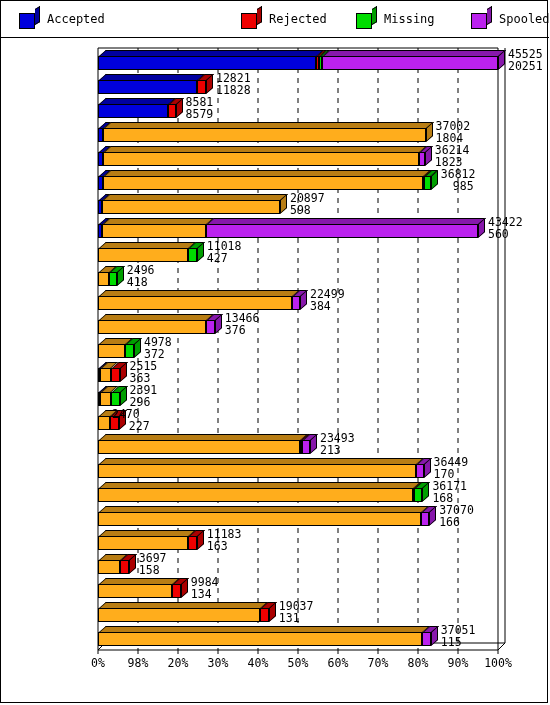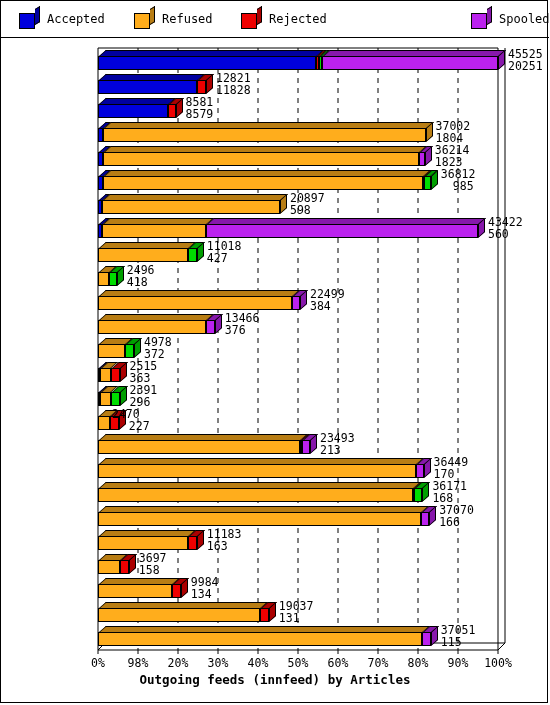--- a/index.html
+++ b/index.html
@@ -47,33 +47,33 @@
 <div id="frame">
 
   <div id="legend">
       <div class="lg-item" style="position: absolute; left: 18px;">
         <span class="lg-cube">
           <span class="lg-face" style="background: rgb(0, 0, 221);"></span>
           <span class="lg-side" style="background: rgb(0, 0, 159);"></span>
         </span>
         <span class="lg-label">Accepted</span>
       </div>
-      <div class="lg-item" style="position: absolute; left: 133px;">
-        <span class="lg-cube">
-          <span class="lg-face" style="background: rgb(255, 173, 28);"></span>
-          <span class="lg-side" style="background: rgb(184, 125, 20);"></span>
-        </span>
-        <span class="lg-label">Refused</span>
-      </div>
       <div class="lg-item" style="position: absolute; left: 240px;">
         <span class="lg-cube">
           <span class="lg-face" style="background: rgb(238, 0, 0);"></span>
           <span class="lg-side" style="background: rgb(171, 0, 0);"></span>
         </span>
         <span class="lg-label">Rejected</span>
+      </div>
+      <div class="lg-item" style="position: absolute; left: 355px;">
+        <span class="lg-cube">
+          <span class="lg-face" style="background: rgb(0, 221, 0);"></span>
+          <span class="lg-side" style="background: rgb(0, 159, 0);"></span>
+        </span>
+        <span class="lg-label">Missing</span>
       </div>
       <div class="lg-item" style="position: absolute; left: 470px;">
         <span class="lg-cube">
           <span class="lg-face" style="background: rgb(187, 34, 238);"></span>
           <span class="lg-side" style="background: rgb(135, 24, 171);"></span>
         </span>
         <span class="lg-label">Spooled</span>
       </div>
     </div>
 
@@ -364,16 +364,15 @@
         <div class="xtick" style="left: 162px; top: 618px; width: 30px; text-align: center;">20%</div>
         <div class="xtick" style="left: 202px; top: 618px; width: 30px; text-align: center;">30%</div>
         <div class="xtick" style="left: 242px; top: 618px; width: 30px; text-align: center;">40%</div>
         <div class="xtick" style="left: 282px; top: 618px; width: 30px; text-align: center;">50%</div>
         <div class="xtick" style="left: 322px; top: 618px; width: 30px; text-align: center;">60%</div>
         <div class="xtick" style="left: 362px; top: 618px; width: 30px; text-align: center;">70%</div>
         <div class="xtick" style="left: 402px; top: 618px; width: 30px; text-align: center;">80%</div>
         <div class="xtick" style="left: 442px; top: 618px; width: 30px; text-align: center;">90%</div>
         <div class="xtick" style="left: 482px; top: 618px; width: 30px; text-align: center;">100%</div>
       </div>
-    <div id="xtitle" style="top: 634px; left: 0px;">Outgoing feeds (innfeed) by Articles</div>
   </div>
 
 </div>
 
 </body></html>

